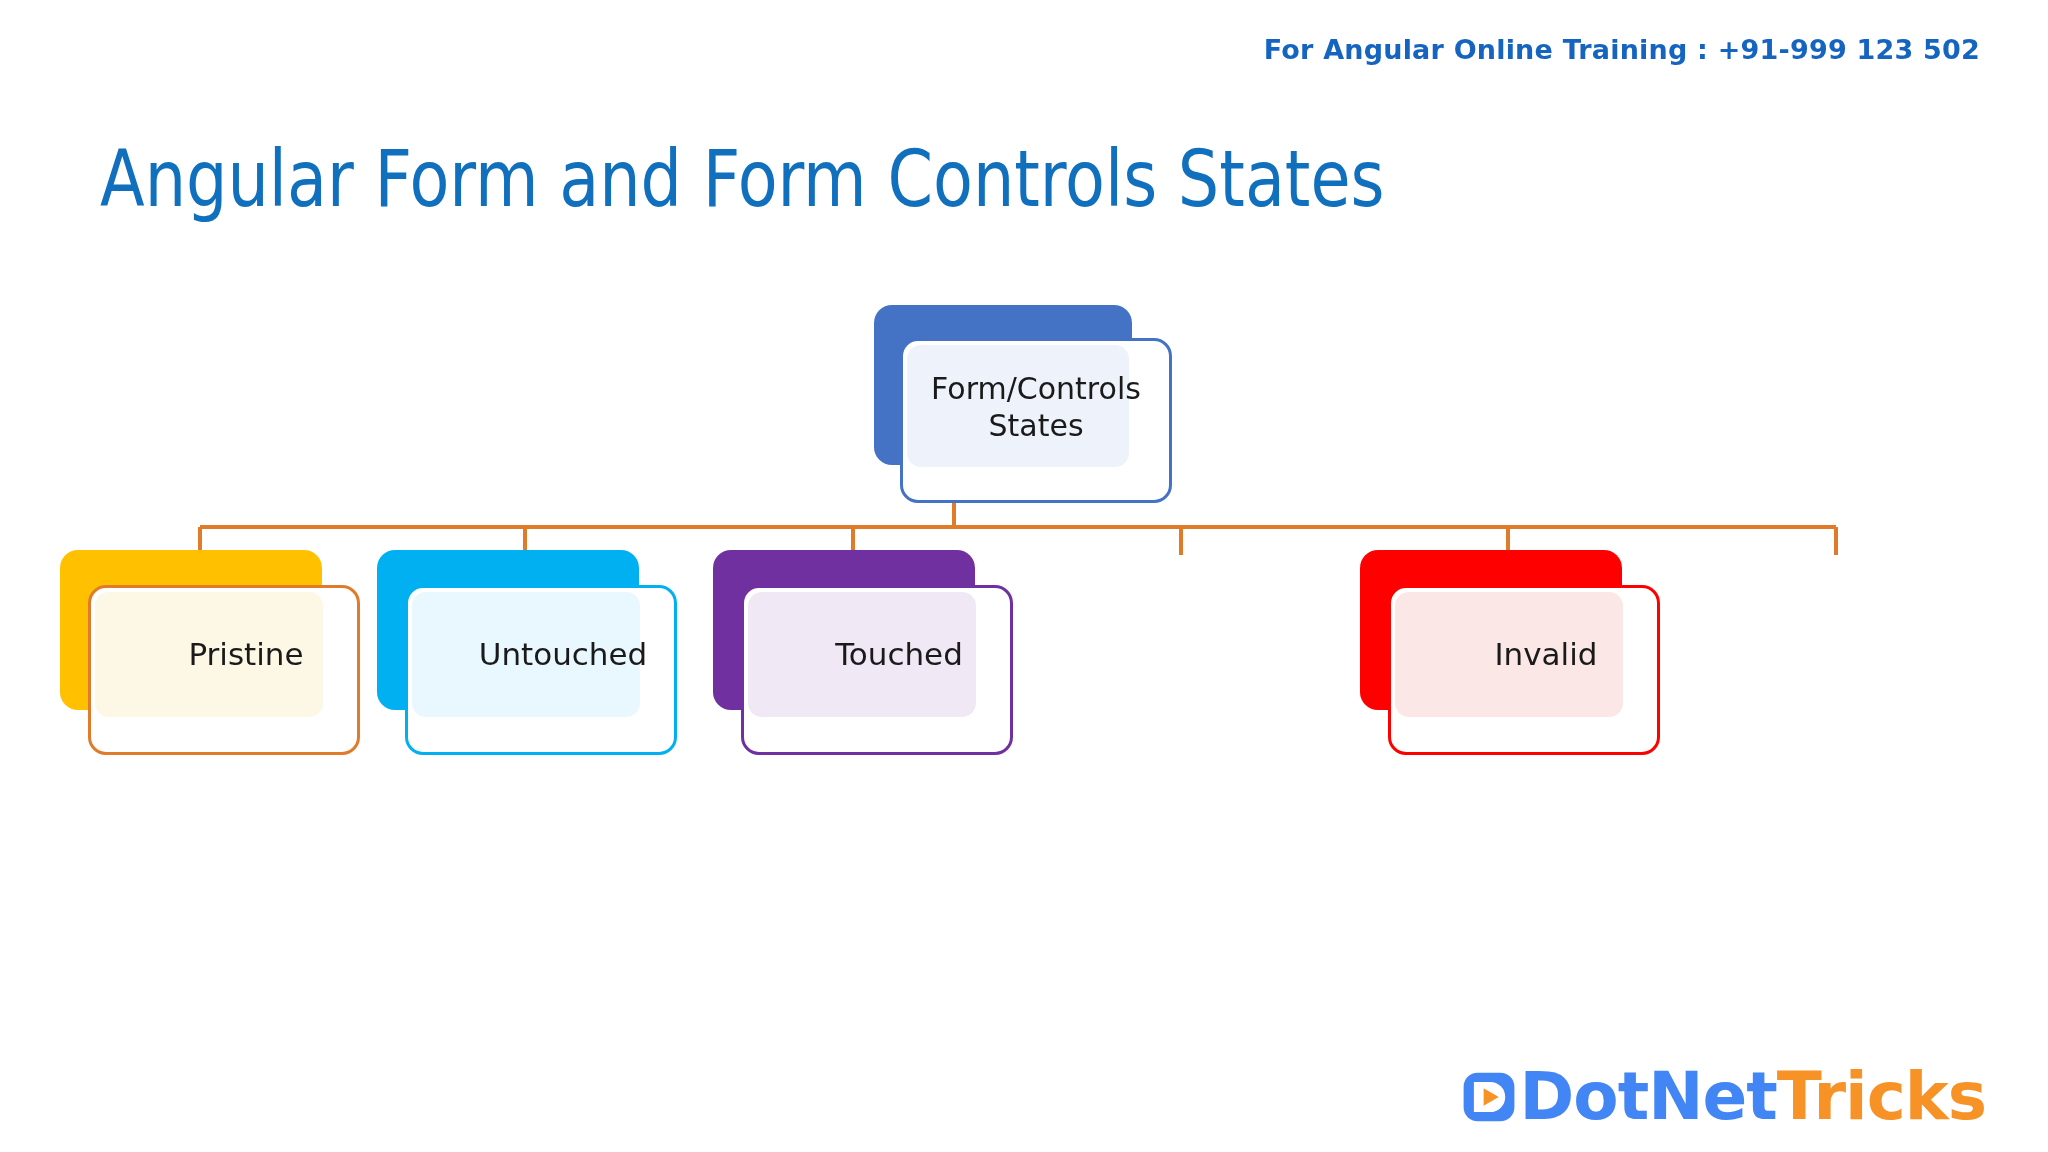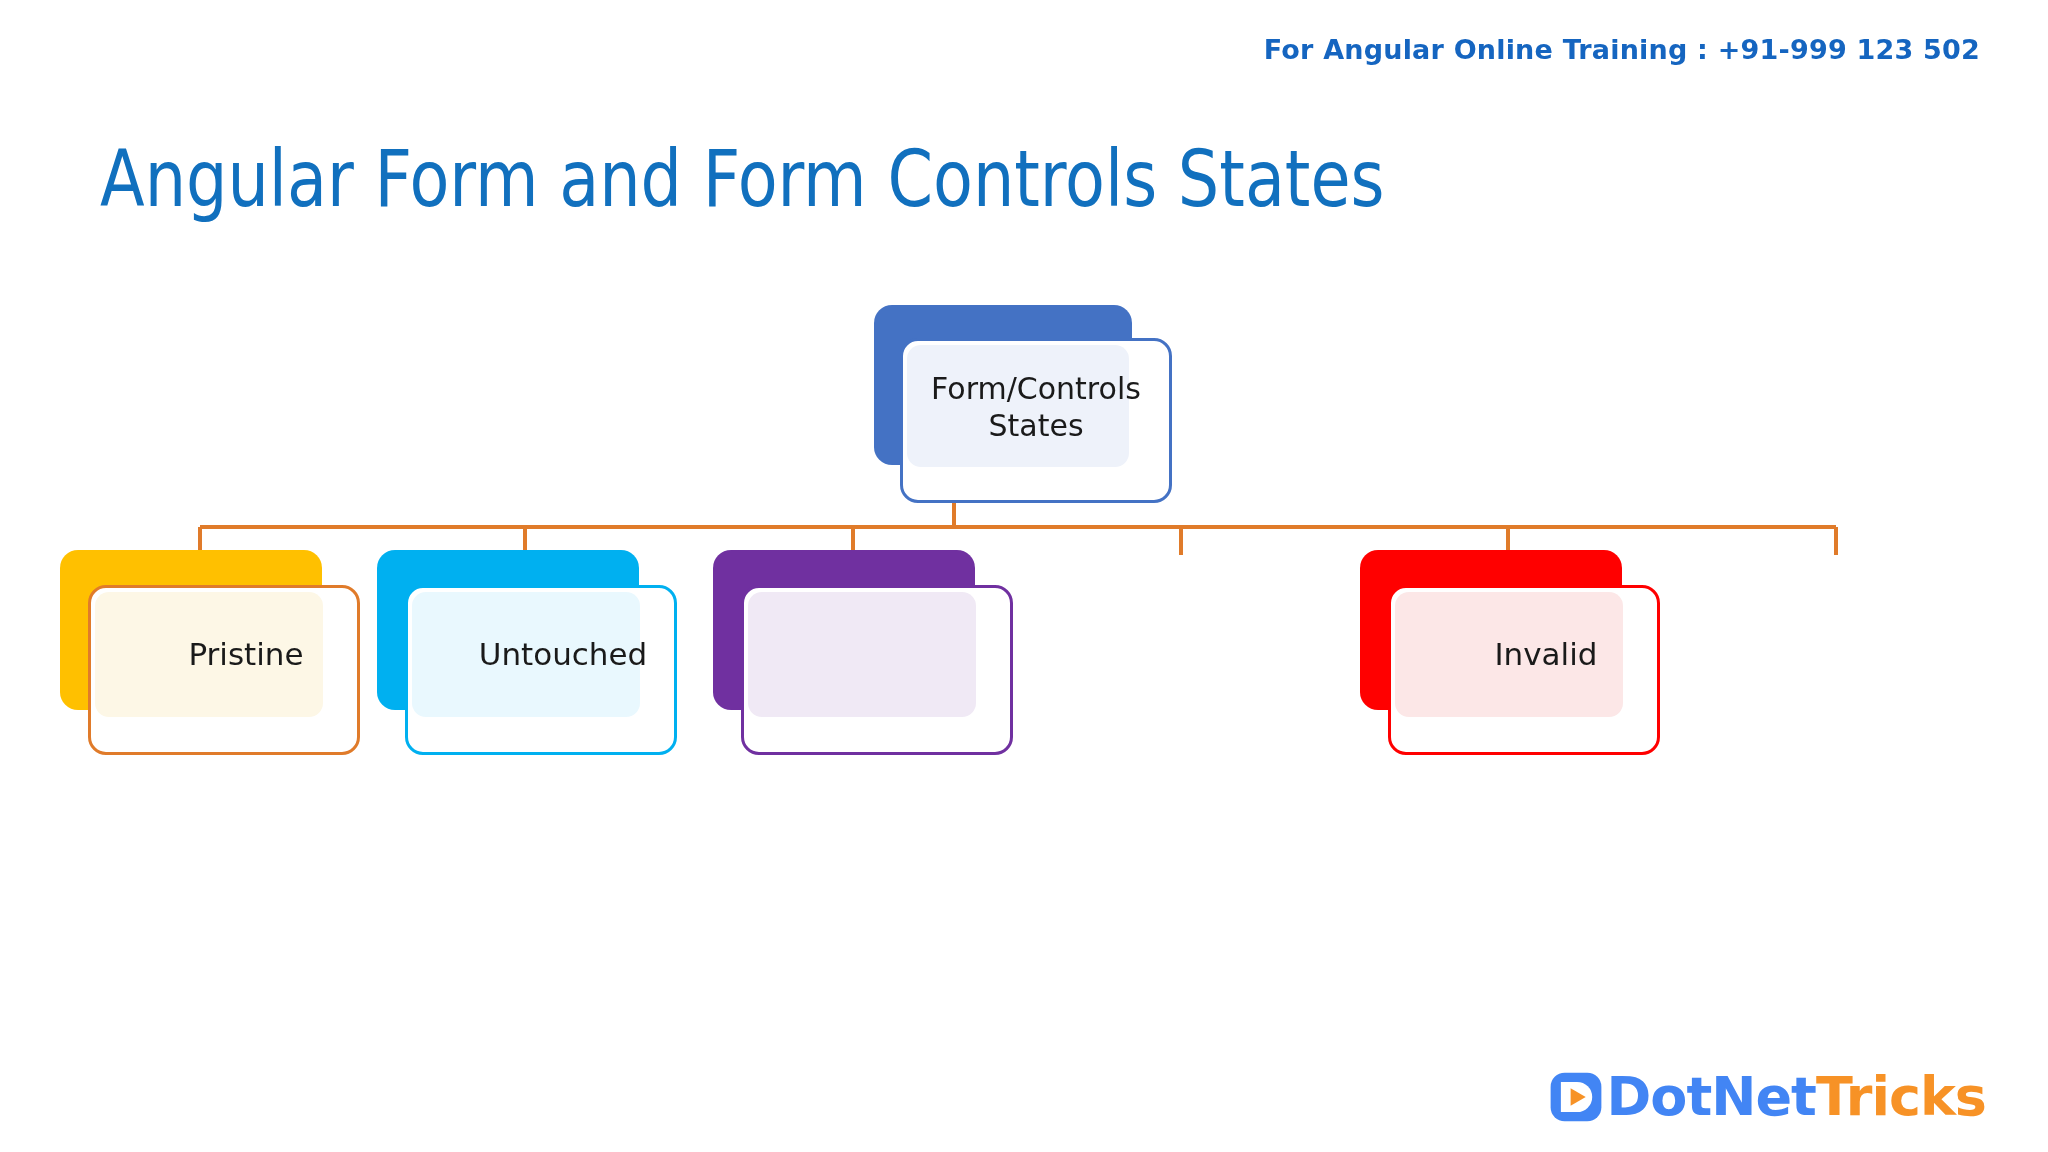--- a/index.html
+++ b/index.html
@@ -120,21 +120,21 @@
     height: 62px;
   }
   .logo-mark {
     width: 54px;
     height: 54px;
     margin-right: 4px;
     flex: 0 0 auto;
   }
   .logo-text {
     font-family: "DejaVu Sans", "Liberation Sans", sans-serif;
-    font-size: 54px;
+    font-size: 66px;
     font-weight: bold;
     letter-spacing: -1px;
     line-height: 1;
   }
   .logo-dotnet { color: #4285F4; }
   .logo-tricks { color: #F79226; }
 </style>
 </head>
 <body>
 
@@ -169,20 +169,21 @@
     <div class="slab" style="background: rgb(0, 176, 240);"></div>
     <div class="frame" style="border-color: rgb(0, 176, 240);"></div>
     <div class="tint" style="background: rgb(233, 248, 254);"></div>
     <div class="node-label">Untouched</div>
   </div>
 
   <div class="node node-child" style="left: 713px;">
     <div class="slab" style="background: rgb(112, 48, 160);"></div>
     <div class="frame" style="border-color: rgb(112, 48, 160);"></div>
     <div class="tint" style="background: rgb(240, 233, 245);"></div>
+    <div class="node-label">Touched</div>
   </div>
 
 
   <div class="node node-child" style="left: 1360px;">
     <div class="slab" style="background: rgb(255, 0, 0);"></div>
     <div class="frame" style="border-color: rgb(255, 0, 0);"></div>
     <div class="tint" style="background: rgb(252, 231, 231);"></div>
     <div class="node-label">Invalid</div>
   </div>
 

